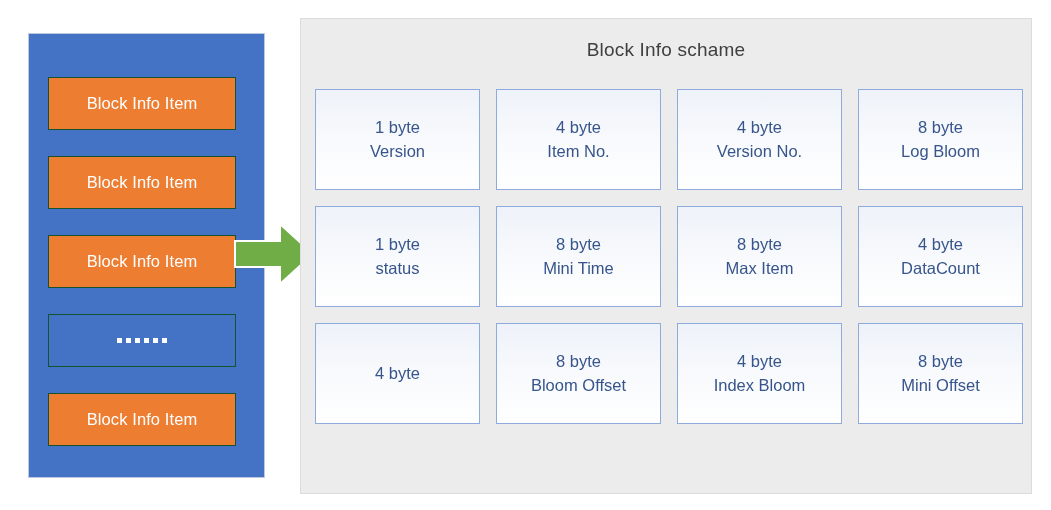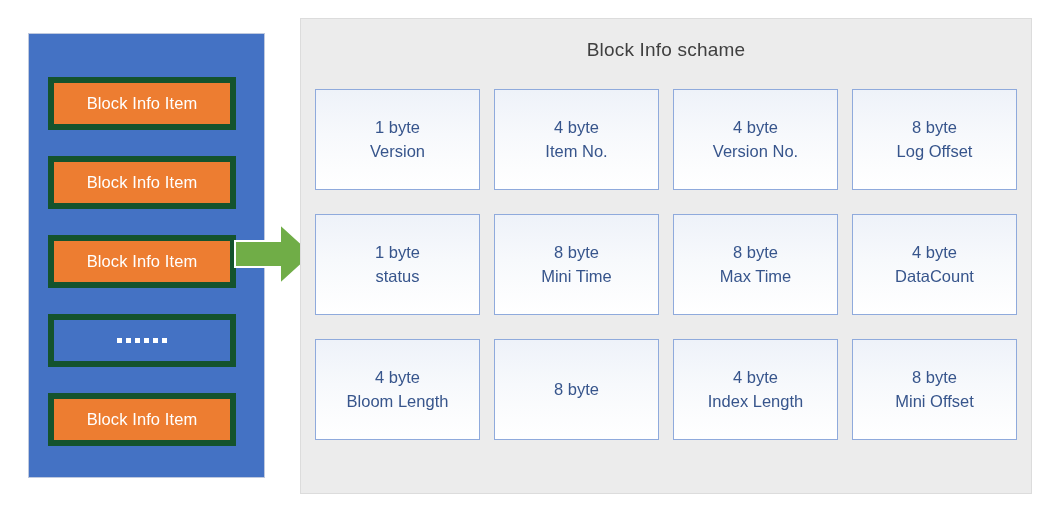--- a/index.html
+++ b/index.html
@@ -33,21 +33,21 @@
     left: 19px;
     width: 188px;
     height: 53px;
     box-sizing: border-box;
     display: flex;
     align-items: center;
     justify-content: center;
     color: #ffffff;
     font-size: 16.5px;
     letter-spacing: 0.1px;
-    border: 6px solid #14532d;
+    border: 1px solid #14532d;
   }
   .list-item.filled {
     background: #ED7D31;
   }
   .list-item.ellipsis {
     background: #4472C4;
   }
 
   .dots {
     display: flex;
@@ -100,20 +100,21 @@
   #field-grid {
     position: absolute;
     left: 14px;
     top: 70px;
     width: 704px;
     display: grid;
     grid-template-columns: repeat(4, 165px);
     grid-template-rows: repeat(3, 101px);
     column-gap: 14px;
     row-gap: 24px;
+    gap: 16px;
   }
 
   .field-box {
     box-sizing: border-box;
     border: 1px solid #8FAADC;
     background: linear-gradient(to bottom, #eef2f9 0%, #f7f9fc 45%, #ffffff 100%);
     display: flex;
     flex-direction: column;
     align-items: center;
     justify-content: center;
@@ -172,55 +173,55 @@
       <span class="field-label">Item No.</span>
     </div>
 
     <div class="field-box">
       <span class="field-size">4 byte</span>
       <span class="field-label">Version No.</span>
     </div>
 
     <div class="field-box">
       <span class="field-size">8 byte</span>
-      <span class="field-label">Log Offset</span>
+      <span class="field-label">Log Bloom</span>
     </div>
 
     <div class="field-box">
       <span class="field-size">1 byte</span>
       <span class="field-label">status</span>
     </div>
 
     <div class="field-box">
       <span class="field-size">8 byte</span>
       <span class="field-label">Mini Time</span>
     </div>
 
     <div class="field-box">
       <span class="field-size">8 byte</span>
-      <span class="field-label">Max Time</span>
+      <span class="field-label">Max Item</span>
     </div>
 
     <div class="field-box">
       <span class="field-size">4 byte</span>
       <span class="field-label">DataCount</span>
     </div>
 
     <div class="field-box">
       <span class="field-size">4 byte</span>
-      <span class="field-label">Bloom Length</span>
-    </div>
-
-    <div class="field-box">
-      <span class="field-size">8 byte</span>
-    </div>
-
-    <div class="field-box">
-      <span class="field-size">4 byte</span>
-      <span class="field-label">Index Length</span>
+    </div>
+
+    <div class="field-box">
+      <span class="field-size">8 byte</span>
+      <span class="field-label">Bloom Offset</span>
+    </div>
+
+    <div class="field-box">
+      <span class="field-size">4 byte</span>
+      <span class="field-label">Index Bloom</span>
     </div>
 
     <div class="field-box">
       <span class="field-size">8 byte</span>
       <span class="field-label">Mini Offset</span>
     </div>
 
   </div>
 </div>
 

